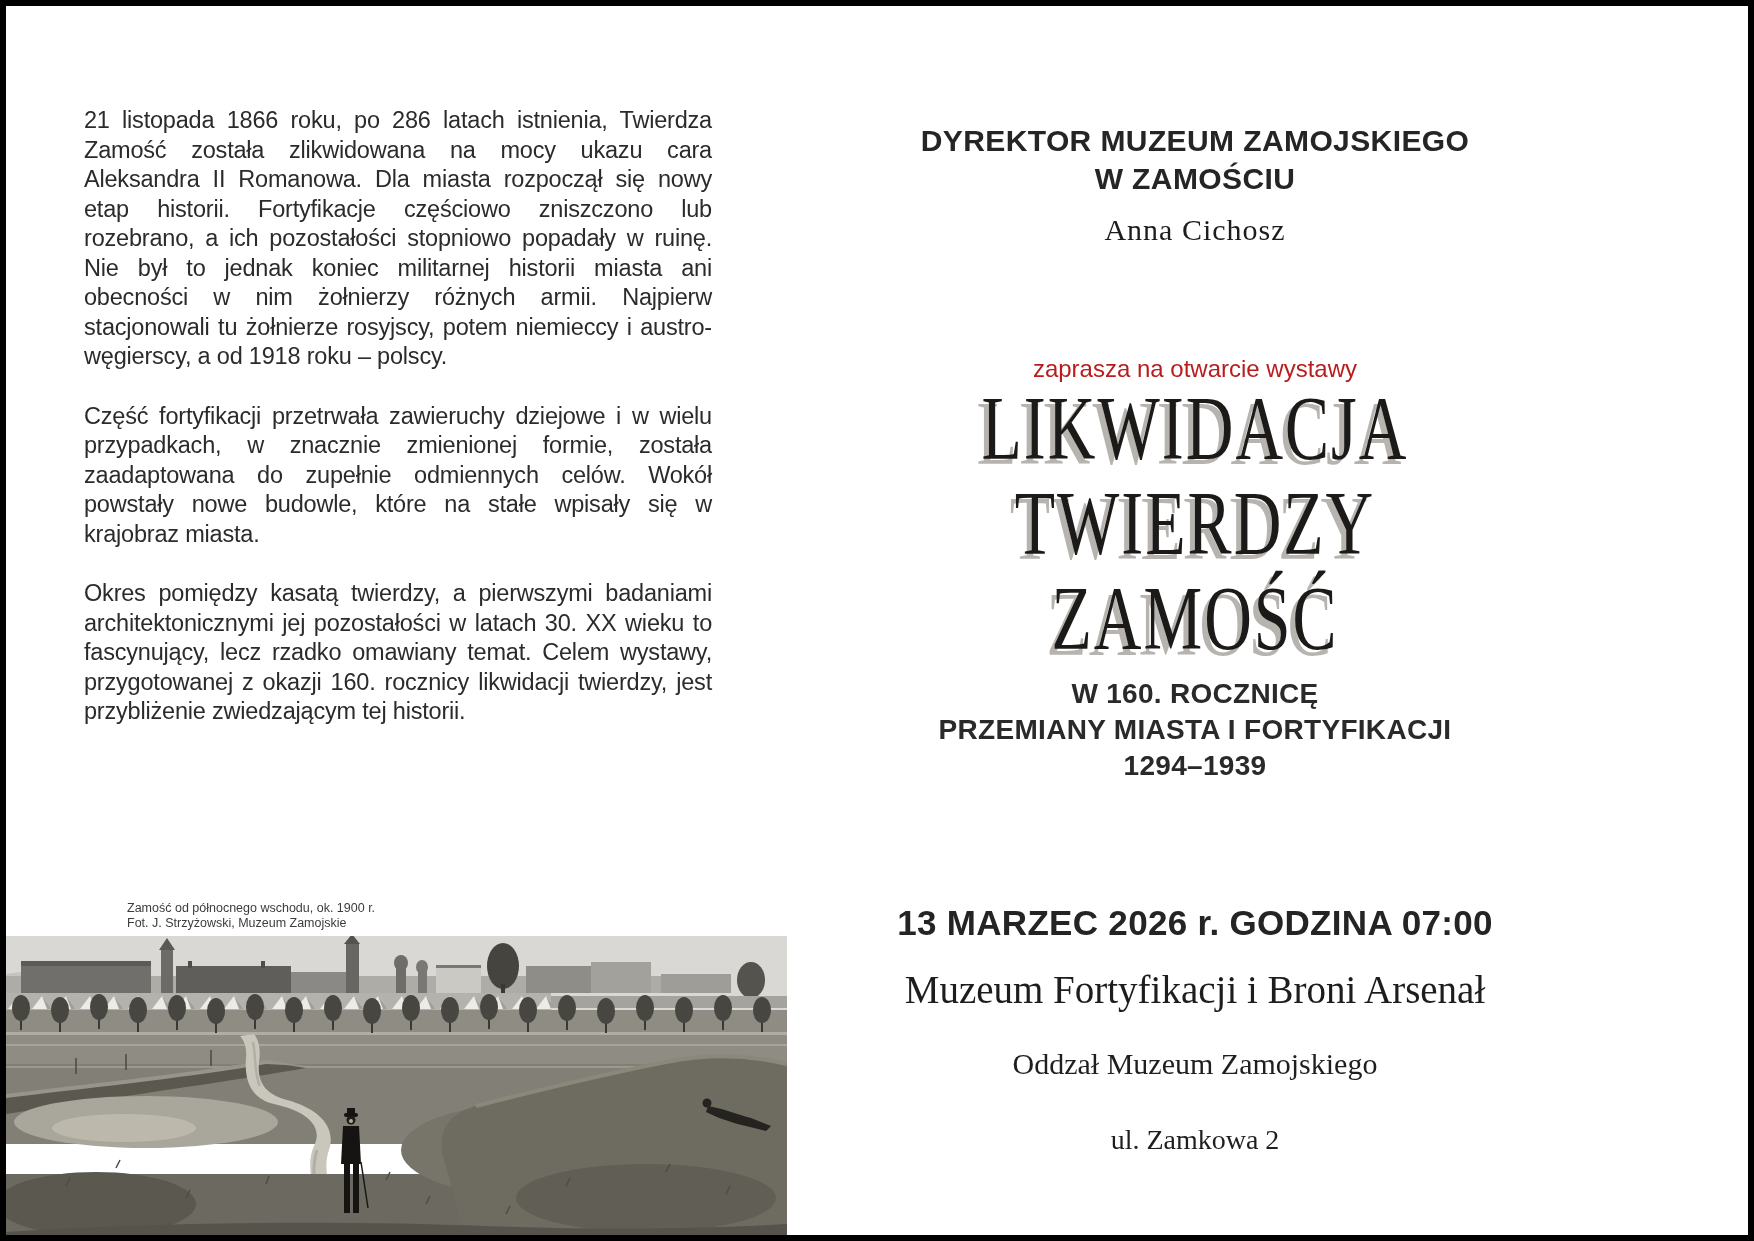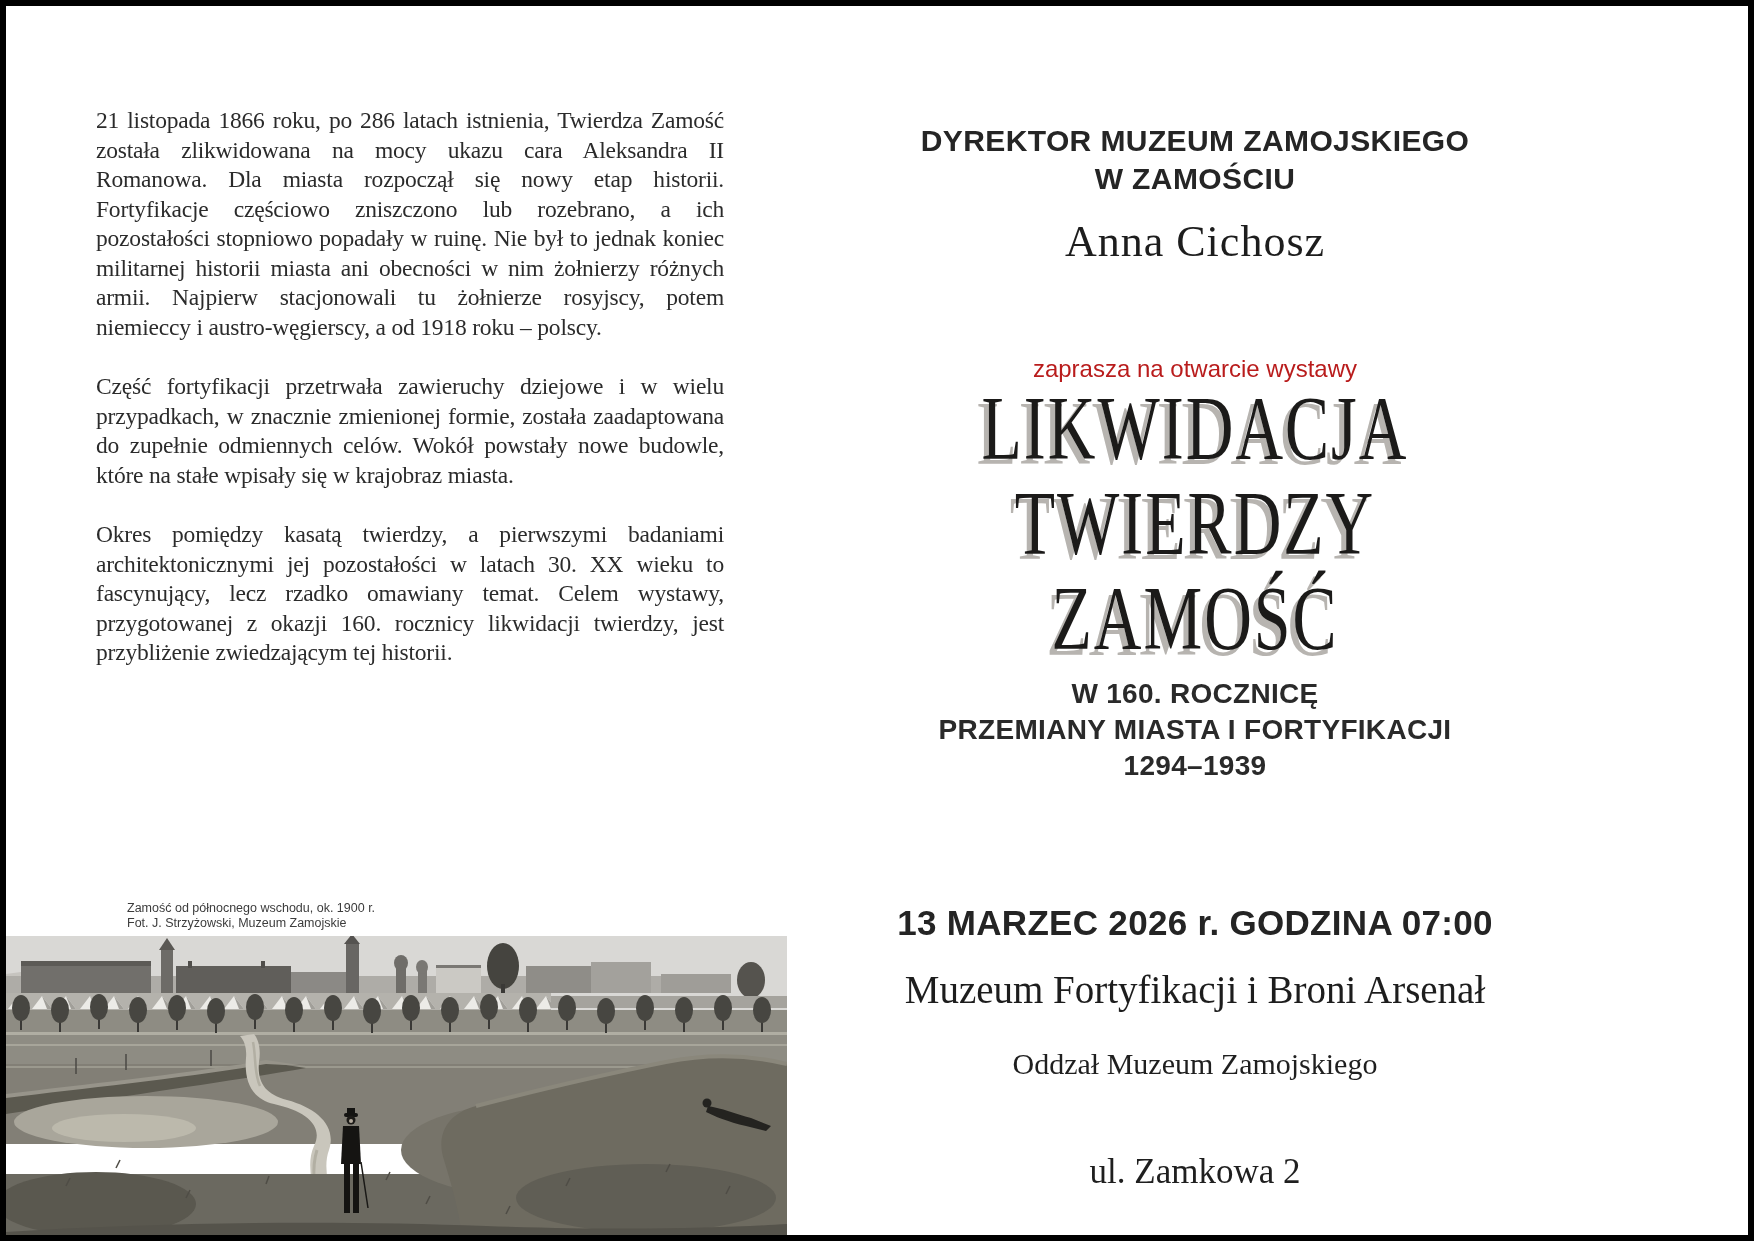--- a/index.html
+++ b/index.html
@@ -13,26 +13,25 @@
   }
   .frame {
     position:absolute; inset:0;
     border:6px solid #000;
     pointer-events:none;
     z-index:10;
   }
 
   
   .body-copy {
-    position:absolute; left:96px; top:106px; width:628px;
+    position:absolute; left:84px; top:106px; width:628px;
     font-size:23.5px; line-height:29.5px;
     text-align:justify;
     color:#2b2b2b;
     letter-spacing:-0.2px;
-    font-family:Liberation Serif, serif;
   }
   .body-copy p { margin:0 0 30px 0; }
 
   .photo-caption {
     position:absolute; left:80px; top:901px; width:420px;
     font-size:12.5px; line-height:14.5px;
     color:#3c3c3c;
     margin-left:47px;
   }
 
@@ -44,23 +43,23 @@
 
   
   .rp { position:absolute; left:845px; width:700px; text-align:center; }
 
   .organizer {
     top:110px;
     font-size:30px; line-height:38px; font-weight:600;
     letter-spacing:0.4px; color:#252525;margin-top:12px;
   }
   .director {
-    top:216px;
-    font-family:"Liberation Serif", serif;
-    font-size:44px; line-height:52px;
+    top:204px;
+    font-family:"Liberation Serif", serif;
+    font-size:30px; line-height:52px;
     letter-spacing:1px; color:#1d1d1d;
   }
   .invite {
     top:318px;
     font-size:24px; line-height:30px; color:#b91c1c;margin-top:36px;
   }
   .big-title {
     top:380px;
     font-family:"Liberation Serif", serif;
     font-weight:400;
@@ -88,21 +87,21 @@
     font-size:39px; line-height:44px; color:#1d1d1d;
   }
   .venue-branch {
     top:1047px;
     font-family:"Liberation Serif", serif;
     font-size:30px; line-height:34px; color:#1f1f1f;
   }
   .address {
     top:1124px;
     font-family:"Liberation Serif", serif;
-    font-size:35px; line-height:32px; color:#1f1f1f;margin-top:32px;
+    font-size:28px; line-height:32px; color:#1f1f1f;
   }
 </style>
 </head>
 <body>
 
 <div class="page">
 
   <div class="body-copy">
     <p>21 listopada 1866 roku, po 286 latach istnienia, Twierdza Zamość została zlikwidowana na mocy ukazu cara Aleksandra II Romanowa. Dla miasta rozpoczął się nowy etap historii. Fortyfikacje częściowo zniszczono lub rozebrano, a ich pozostałości stopniowo popadały w ruinę. Nie był to jednak koniec militarnej historii miasta ani obecności w nim żołnierzy różnych armii. Najpierw stacjonowali tu żołnierze rosyjscy, potem niemieccy i austro-węgierscy, a od 1918 roku – polscy.</p>
     <p>Część fortyfikacji przetrwała zawieruchy dziejowe i w wielu przypadkach, w znacznie zmienionej formie, została zaadaptowana do zupełnie odmiennych celów. Wokół powstały nowe budowle, które na stałe wpisały się w krajobraz miasta.</p>

